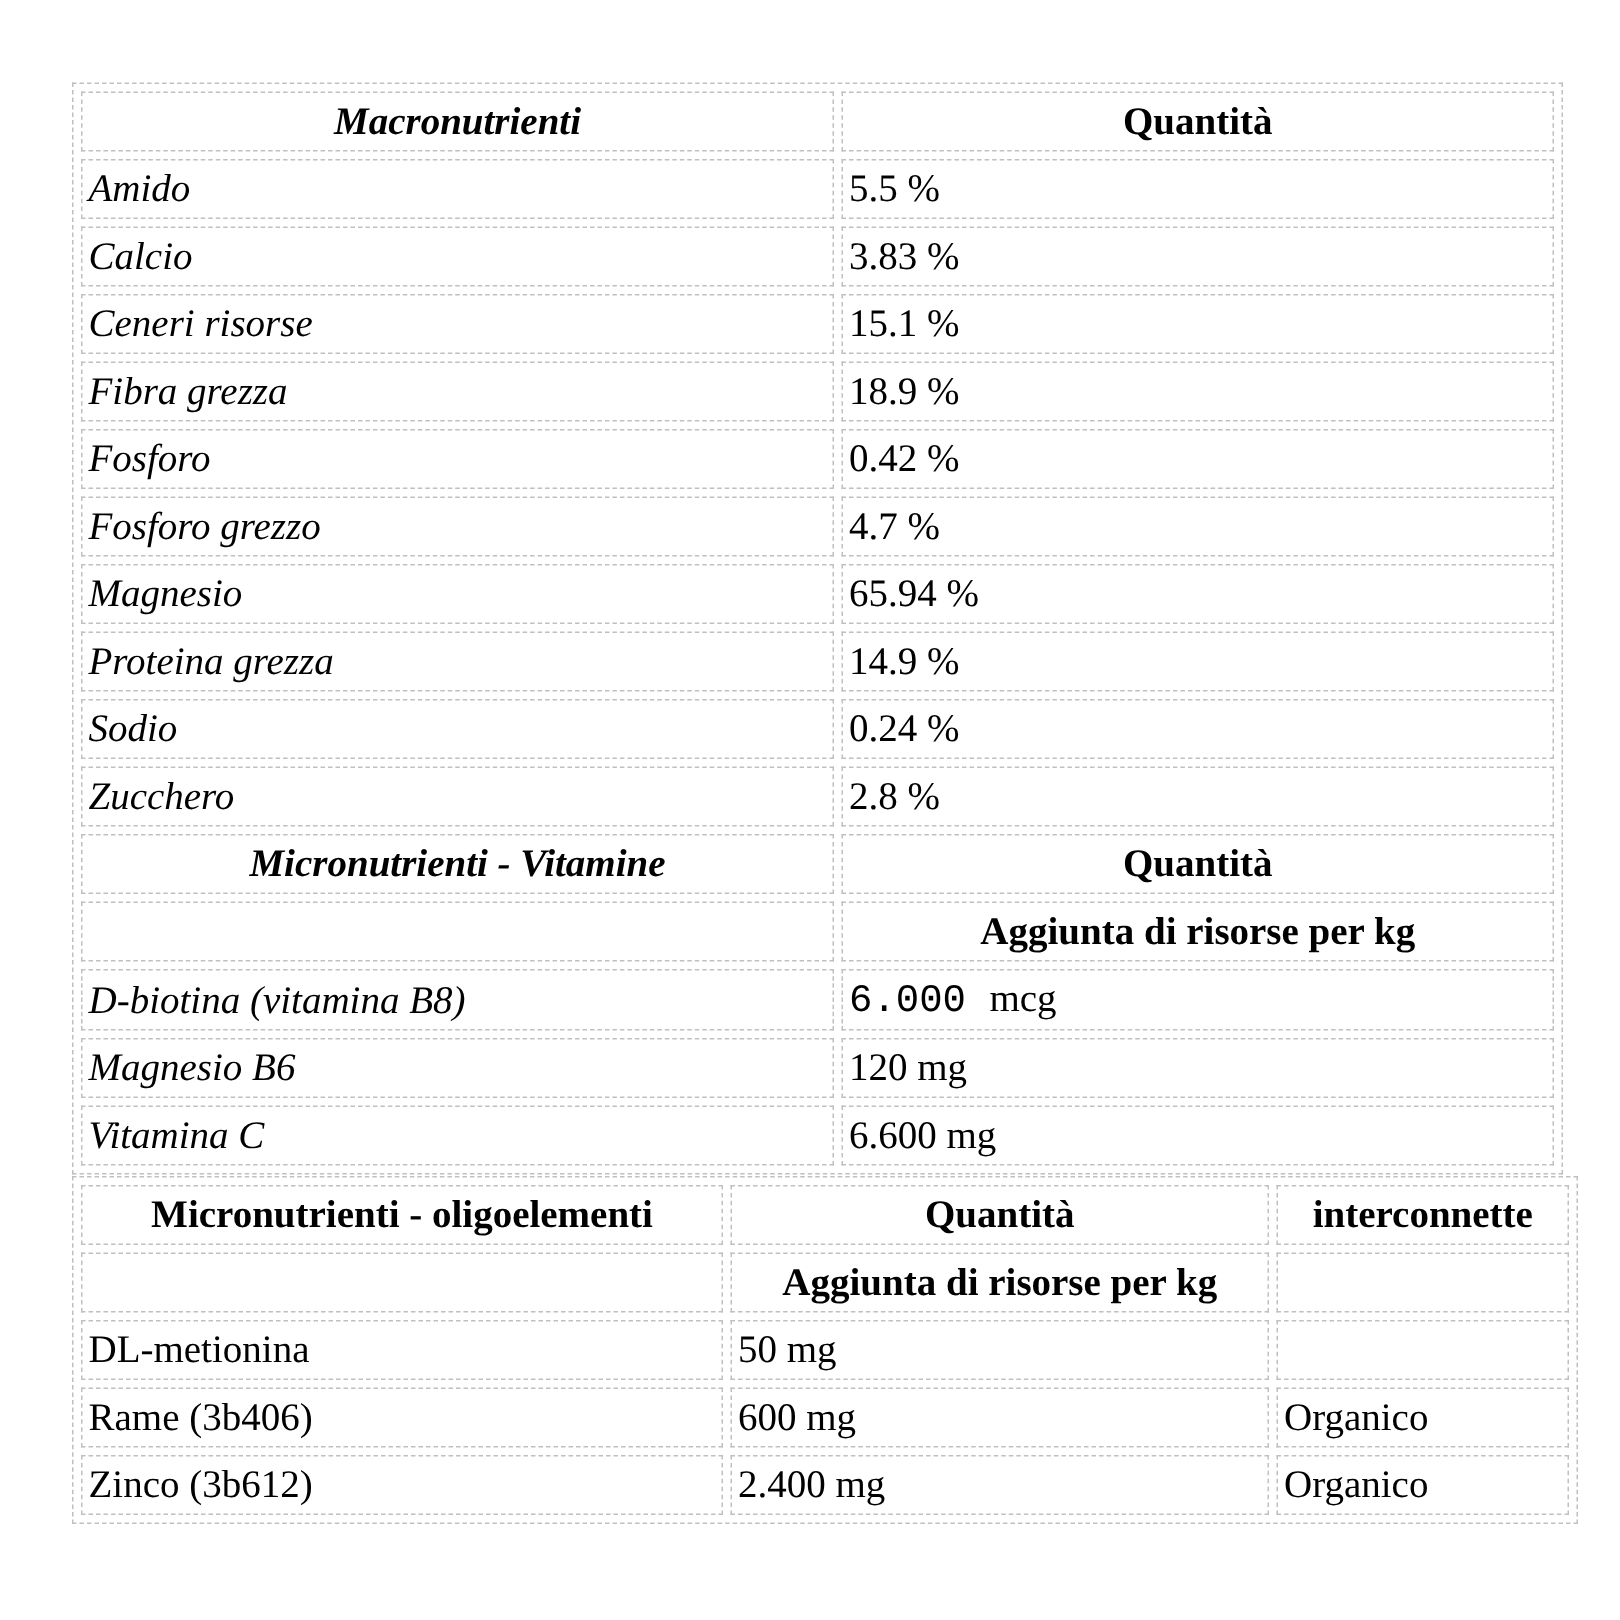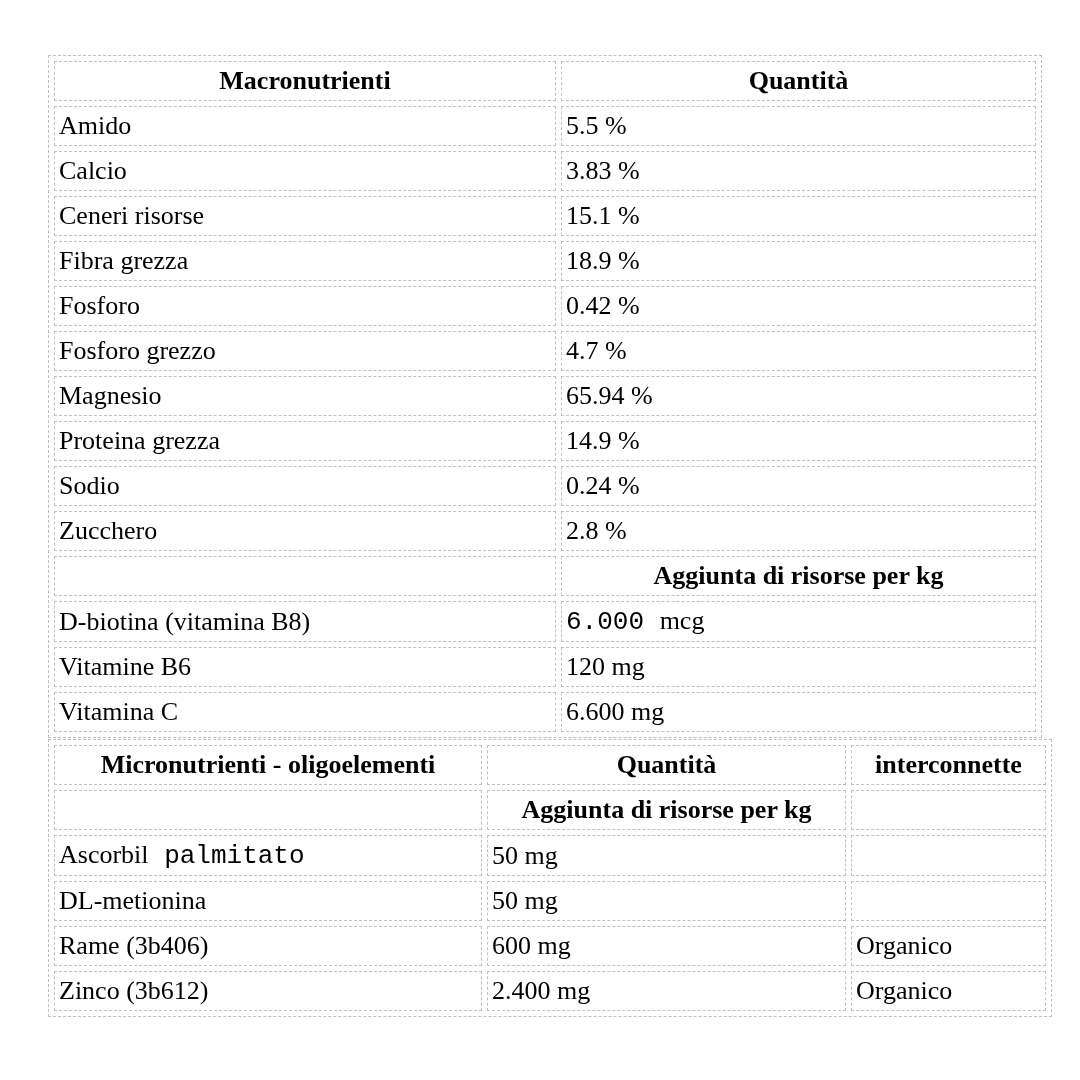--- a/index.html
+++ b/index.html
@@ -30,21 +30,21 @@
     overflow: hidden;
   }
   .hdr { font-weight: bold; text-align: center; }
   .sq {
     text-decoration-style: wavy;
     text-decoration-color: #e80000;
     text-decoration-thickness: 1px;
     text-underline-offset: 4px;
   }
   .pre { white-space: pre; font-family: Liberation Mono, monospace; }
-  .t1 .c1 { width: 492px; }
+  .t1 .c1 { width: 492px; font-style: italic; }
   .t1 .c2 { width: 465px; }
   .t2 .c1 { width: 418px; }
   .t2 .c2 { width: 349px; }
   .t2 .c3 { width: 185px; margin-left: 38px; }
 </style>
 </head>
 <body>
 
 <div class="doc">
 
@@ -88,53 +88,52 @@
     </tr>
     <tr>
       <td class="c1">Sodio</td>
       <td class="c2">0.24 %</td>
     </tr>
     <tr>
       <td class="c1">Zucchero</td>
       <td class="c2">2.8 %</td>
     </tr>
     <tr>
+      <td class="hdr c1">Micronutrienti - Vitamine</td>
+      <td class="hdr c2">Quantità</td>
+    </tr>
+    <tr>
       <td class="c1"></td>
       <td class="hdr c2">Aggiunta di risorse per kg</td>
     </tr>
     <tr>
       <td class="c1">D-biotina (vitamina B8)</td>
       <td class="c2"><span class="pre">6.000 </span><span class="sq">mcg</span></td>
     </tr>
     <tr>
-      <td class="c1">Vitamine B6</td>
+      <td class="c1">Magnesio B6</td>
       <td class="c2">120 mg</td>
     </tr>
     <tr>
       <td class="c1">Vitamina C</td>
       <td class="c2">6.600 mg</td>
     </tr>
   </tbody>
     </table>
 
   <table class="t2">
     <tbody>
         <tr>
       <td class="hdr c1">Micronutrienti - oligoelementi</td>
       <td class="hdr c2">Quantità</td>
       <td class="hdr c3">interconnette</td>
     </tr>
     <tr>
       <td class="c1"></td>
       <td class="hdr c2">Aggiunta di risorse per kg</td>
-      <td class="c3"></td>
-    </tr>
-    <tr>
-      <td class="c1"><span class="sq">Ascorbil</span><span class="pre"> palmitato</span></td>
-      <td class="c2">50 mg</td>
       <td class="c3"></td>
     </tr>
     <tr>
       <td class="c1">DL-metionina</td>
       <td class="c2">50 mg</td>
       <td class="c3"></td>
     </tr>
     <tr>
       <td class="c1">Rame (3b406)</td>
       <td class="c2">600 mg</td>

